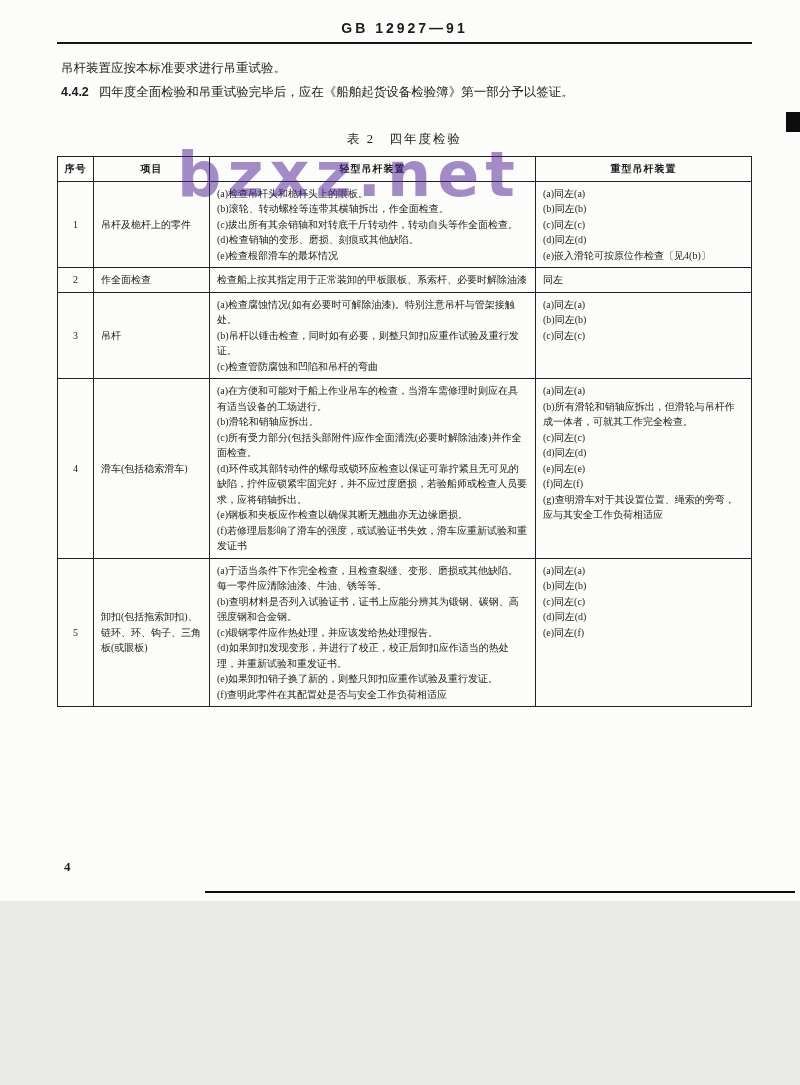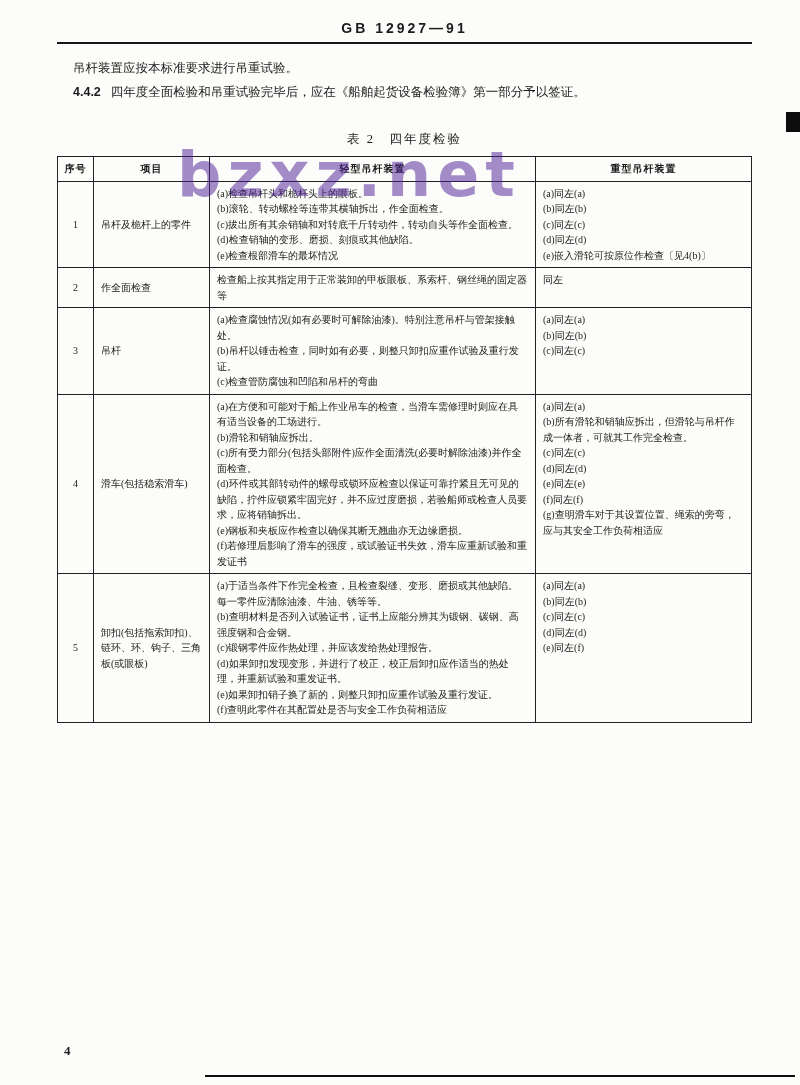--- a/index.html
+++ b/index.html
@@ -1,18 +1,18 @@
 <!DOCTYPE html>
 <html><head>
 <meta charset="utf-8">
 <style>
   html,body{margin:0;padding:0;background:#e9e9e7;}
   .page{
     position:relative;
-    width:800px;height:1085px;
+    width:800px;height:901px;
     margin:0 auto;
     background:#fcfcfa;
     font-family:"Liberation Serif","DejaVu Serif",serif;
     color:#1b1b1b;
     overflow:hidden;
     box-sizing:border-box;
     padding:20px 48px 0 57px;
   }
   .doc-header{
     text-align:center;
@@ -20,21 +20,21 @@
     font-size:14px;
     letter-spacing:3px;
     font-family:"Liberation Sans","DejaVu Sans",sans-serif;
   }
   .header-rule{
     border:none;
     border-top:2px solid #161616;
     margin:6px 0 0 0;
   }
   .body-text{margin-top:14px;font-size:12.5px;line-height:1.6;}
-  .para{margin:4px 16px;}
+  .para{margin:4px 4px;}
   .para .num{font-weight:bold;margin-right:10px;font-family:Liberation Sans, sans-serif;}
   .table-title{
     text-align:center;
     font-size:12.5px;
     margin:29px 0 8px 0;
     letter-spacing:2px;
   }
   .table-wrap{position:relative;}
   .watermark{
     position:absolute;
@@ -132,21 +132,21 @@
 (e)检查根部滑车的最坏情况</td>
             <td class="c3">(a)同左(a)
 (b)同左(b)
 (c)同左(c)
 (d)同左(d)
 (e)嵌入滑轮可按原位作检查〔见4(b)〕</td>
           </tr>
           <tr>
             <td class="c0">2</td>
             <td class="c1">作全面检查</td>
-            <td class="c2">检查船上按其指定用于正常装卸的甲板眼板、系索杆、钢丝绳的固定器等</td>
+            <td class="c2">检查船上按其指定用于正常装卸的甲板眼板、系索杆、必要时解除油漆</td>
             <td class="c3">同左</td>
           </tr>
           <tr>
             <td class="c0">3</td>
             <td class="c1">吊杆</td>
             <td class="c2">(a)检查腐蚀情况(如有必要时可解除油漆)。特别注意吊杆与管架接触处。
 (b)吊杆以锤击检查，同时如有必要，则整只卸扣应重作试验及重行发证。
 (c)检查管防腐蚀和凹陷和吊杆的弯曲</td>
             <td class="c3">(a)同左(a)
 (b)同左(b)

